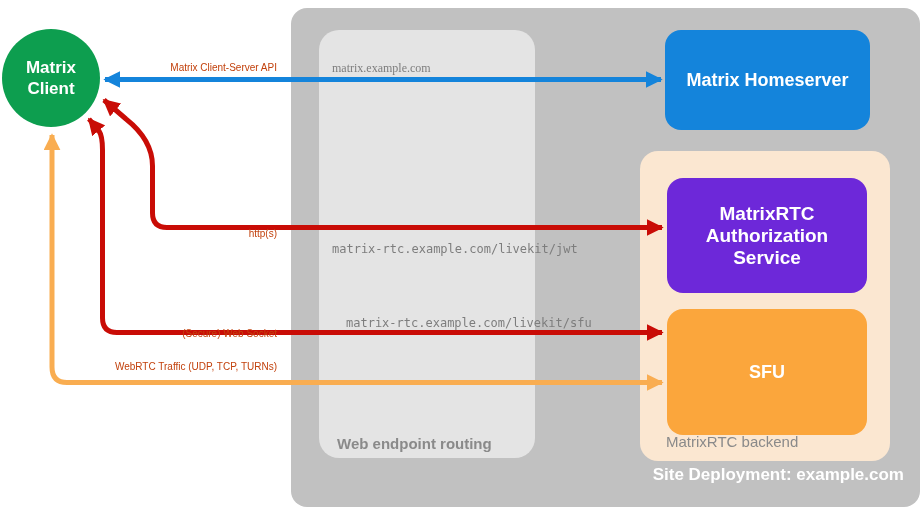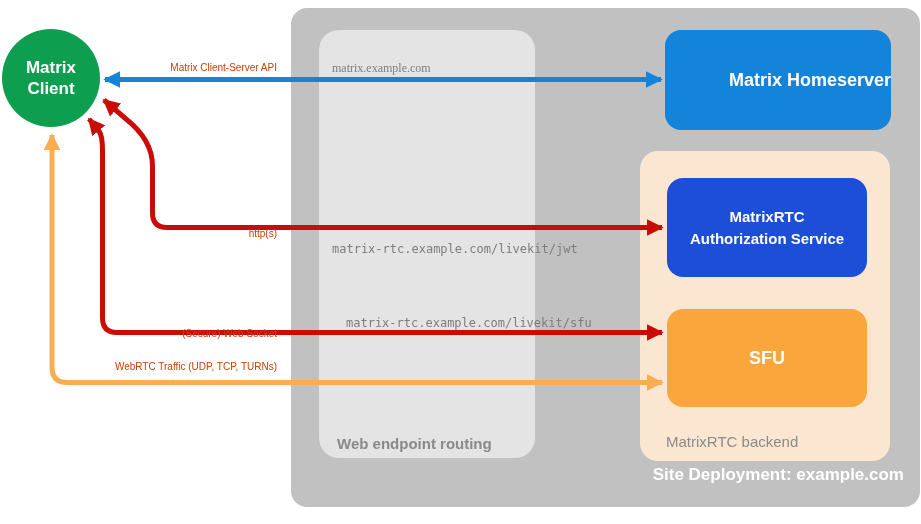--- a/index.html
+++ b/index.html
@@ -39,24 +39,24 @@
     white-space:nowrap;
   }
   .ep0 { top:61px;font-family:Liberation Serif, serif; }
   .ep1 { top:210px;margin-top:32px; }
   .ep2 { top:316px;padding-left:14px; }
   
   .node {
     position:absolute; display:flex; align-items:center; justify-content:center;
     color:#ffffff; font-weight:bold; text-align:center;
   }
-  .homeserver { left:665px; top:30px; width:226px; height:100px; background:#1484db; border-radius:16px; font-size:18px;justify-content:flex-end; }
-  .auth { left:667px; top:178px; width:200px; height:99px; background:#1d4ed8; border-radius:16px; font-size:15px; line-height:22px; }
+  .homeserver { left:665px; top:30px; width:205px; height:100px; background:#1484db; border-radius:16px; font-size:18px; }
+  .auth { left:667px; top:178px; width:200px; height:115px; background:#6d28d9; border-radius:16px; font-size:19px; line-height:22px; }
   .auth span { display:block; width:160px; }
-  .sfu  { left:667px; top:309px; width:200px; height:98px; background:#fba63c; border-radius:16px; font-size:18px; }
+  .sfu  { left:667px; top:309px; width:200px; height:126px; background:#fba63c; border-radius:16px; font-size:18px; }
   .client {
     left:2px; top:29px; width:98px; height:98px; background:#0d9e4f;
     border-radius:50%; font-size:17px; line-height:21px;
   }
   .client span { display:block; width:66px; }
   
   svg.arrows { position:absolute; left:0; top:0; width:921px; height:524px; pointer-events:none; }
   
   .arrow-label {
     position:absolute; right:644px; text-align:right;

